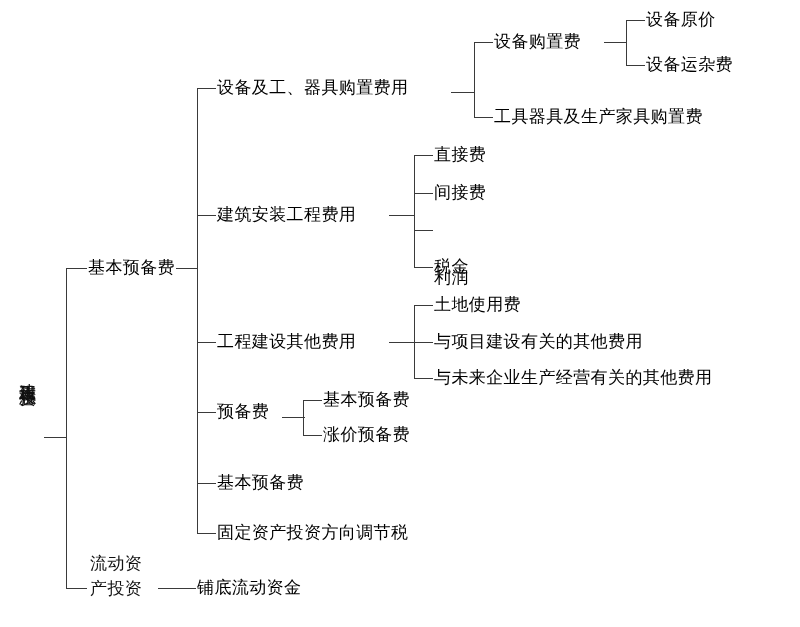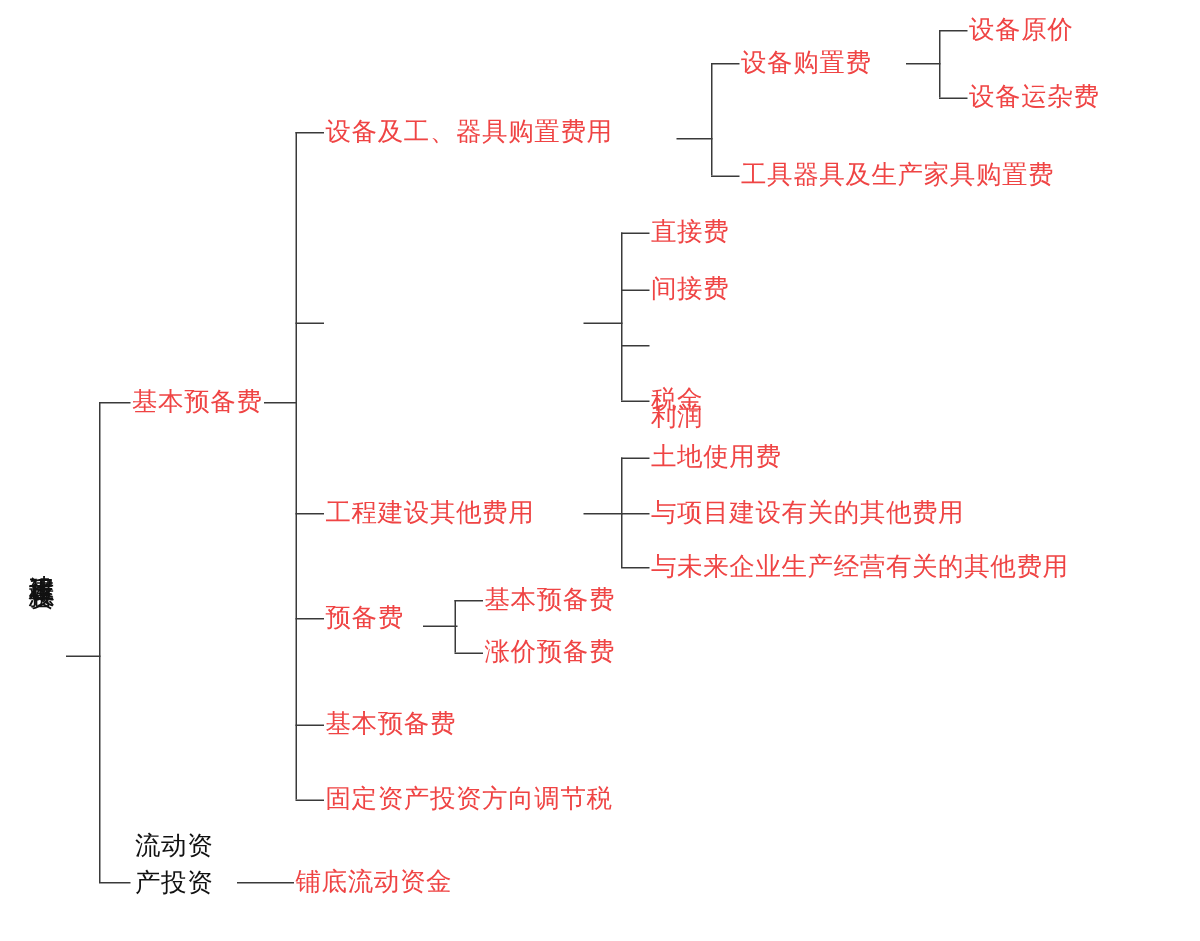--- a/index.html
+++ b/index.html
@@ -15,21 +15,21 @@
     background: #ffffff;
     font-family: "Liberation Serif", "DejaVu Serif", serif;
     color: #1a1a1a;
     overflow: hidden;
   }
   .node {
     position: absolute;
     font-size: 17px;
     line-height: 1.15;
     white-space: nowrap;
-    color: #ef4444;
+    color: #000000;
     letter-spacing: 0.4px;
   }
   .node.lvl1 { font-size: 17px; }
   .node.lvl2 { font-size: 17px; }
   .node.lvl3 { font-size: 17px; text-align: right; }
   .node.lvl4 { font-size: 17px; }
 
   
   .root-label {
     position: absolute;
@@ -91,20 +91,21 @@
 
   <div class="hline" style="left:197px; top:88px; width:19px;"></div>
   <div class="hline" style="left:197px; top:215px; width:19px;"></div>
   <div class="hline" style="left:197px; top:342px; width:19px;"></div>
   <div class="hline" style="left:197px; top:412px; width:19px;"></div>
   <div class="hline" style="left:197px; top:483px; width:19px;"></div>
   <div class="hline" style="left:197px; top:533px; width:19px;"></div>
 
   <div class="node lvl2" style="left:217px; top:78px;">设备及工、器具购置费用</div>
 
+  <div class="node lvl2" style="left:217px; top:205px;">建筑安装工程费用</div>
 
   <div class="node lvl2" style="left:217px; top:332px;">工程建设其他费用</div>
 
   <div class="node lvl2" style="left:217px; top:402px;">预备费</div>
 
   <div class="node lvl2" style="left:217px; top:473px;">基本预备费</div>
 
   <div class="node lvl2" style="left:217px; top:523px;">固定资产投资方向调节税</div>
 
   <div class="hline" style="left:451px; top:92px; width:24px;"></div>

